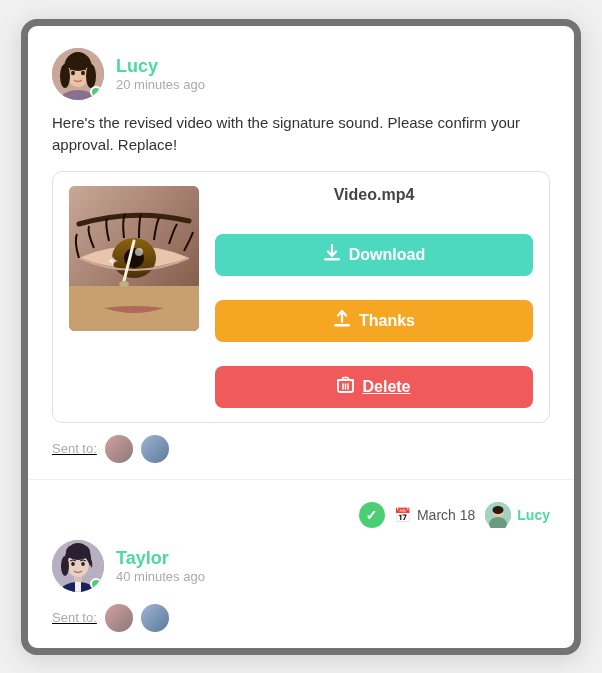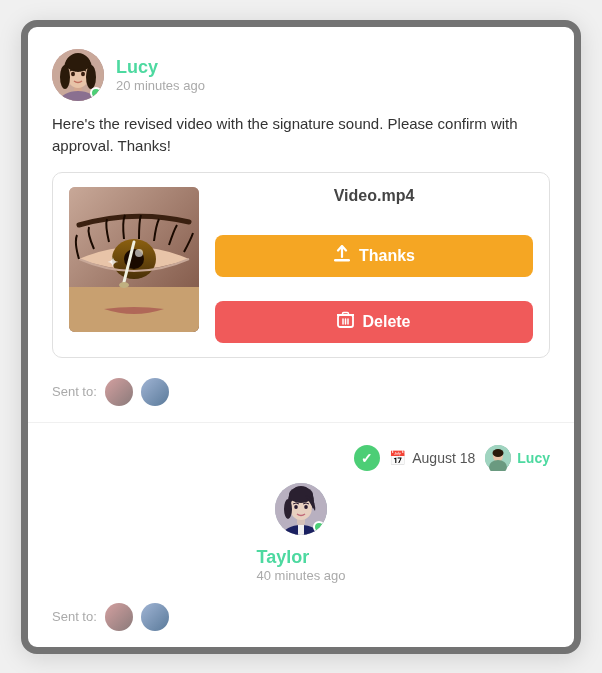--- a/index.html
+++ b/index.html
@@ -161,31 +161,33 @@
     .btn-download {
       background: #4dd9c0;
     }
 
     .btn-replace {
       background: #f5a623;
     }
 
     .btn-delete {
       background: #f05a5a;
+      text-decoration: underline;
     }
 
     .btn-icon {
       font-size: 16px;
     }
 
     .sent-to-row {
       display: flex;
       align-items: center;
       gap: 8px;
-      margin-top: 20px;
+      margin-top: 4px;
+      text-decoration: underline;
     }
 
     .sent-to-label {
       font-size: 13px;
       color: #aaa;
     }
 
     .mini-avatar {
       width: 28px;
       height: 28px;
@@ -253,21 +255,20 @@
       height: 26px;
       border-radius: 50%;
       background: linear-gradient(135deg, #a0d4c0 0%, #5a9a7a 100%);
     }
 
     .second-user-row {
       display: flex;
       align-items: center;
       gap: 12px;
       margin-bottom: 12px;
-      flex-direction: column;
     }
   </style>
 </head>
 <body>
 
 <div class="card">
 
   <div class="message-block">
     <div class="user-row">
       <div class="avatar">
@@ -299,21 +300,21 @@
           </svg>
         </div>
         <div class="online-dot"></div>
       </div>
       <div class="user-info">
         <span class="username">Lucy</span>
         <span class="timestamp">20 minutes ago</span>
       </div>
     </div>
 
-    <div class="message-text">Here's the revised video with the signature sound. Please confirm with approval. Thanks!</div>
+    <div class="message-text">Here's the revised video with the signature sound. Please confirm your approval. Replace!</div>
 
     <div class="file-card">
       <div class="file-thumbnail">
 
         <svg class="eye-illustration" viewBox="0 0 130 145" xmlns="http://www.w3.org/2000/svg">
           <defs>
             <linearGradient id="skinGrad" x1="0" y1="0" x2="1" y2="1">
               <stop offset="0%" stop-color="#c8a898"></stop>
               <stop offset="100%" stop-color="#7a5040"></stop>
             </linearGradient>
@@ -352,20 +353,29 @@
           <path d="M35 122 Q65 118 95 122 Q65 132 35 122Z" fill="#b06858"></path>
 
           <line x1="55" y1="95" x2="65" y2="55" stroke="#f0f0e0" stroke-width="3" stroke-linecap="round"></line>
           <ellipse cx="55" cy="98" rx="5" ry="3" fill="#c0b080"></ellipse>
         </svg>
       </div>
 
       <div class="file-actions">
         <div class="file-name">Video.mp4</div>
 
+        <button class="action-btn btn-download">
+          <span class="btn-icon">
+            <svg width="18" height="18" viewBox="0 0 18 18" fill="none" xmlns="http://www.w3.org/2000/svg">
+              <rect x="1" y="14" width="16" height="2.5" rx="1.2" fill="white"></rect>
+              <path d="M9 1 L9 11 M5 7.5 L9 12 L13 7.5" stroke="white" stroke-width="2.2" stroke-linecap="round" stroke-linejoin="round" fill="none"></path>
+            </svg>
+          </span>
+          <span>Download</span>
+        </button>
 
         <button class="action-btn btn-replace">
           <span class="btn-icon">
             <svg width="18" height="18" viewBox="0 0 18 18" fill="none" xmlns="http://www.w3.org/2000/svg">
               <rect x="1" y="14" width="16" height="2.5" rx="1.2" fill="white"></rect>
               <path d="M9 12 L9 2 M5 5.5 L9 1 L13 5.5" stroke="white" stroke-width="2.2" stroke-linecap="round" stroke-linejoin="round" fill="none"></path>
             </svg>
           </span>
           <span>Thanks</span>
         </button>
@@ -395,21 +405,21 @@
         <div class="mini-avatar-img blue"></div>
       </div>
     </div>
   </div>
 
   <div class="message-block">
     <div class="meta-row">
       <div class="check-circle">✓</div>
       <div class="meta-date">
         <span class="cal-icon">📅</span>
-        <span>August 18</span>
+        <span>March 18</span>
       </div>
       <div class="meta-user">
         <div class="meta-avatar">
           <svg viewBox="0 0 26 26" width="26" height="26" xmlns="http://www.w3.org/2000/svg">
             <circle cx="13" cy="13" r="13" fill="#a0d4c0"></circle>
             <ellipse cx="13" cy="11" rx="5" ry="6" fill="#e8c4a8"></ellipse>
             <ellipse cx="13" cy="22" rx="9" ry="7" fill="#6a9a80"></ellipse>
             <ellipse cx="13" cy="8" rx="5.5" ry="4" fill="#2a1a0a"></ellipse>
           </svg>
         </div>

